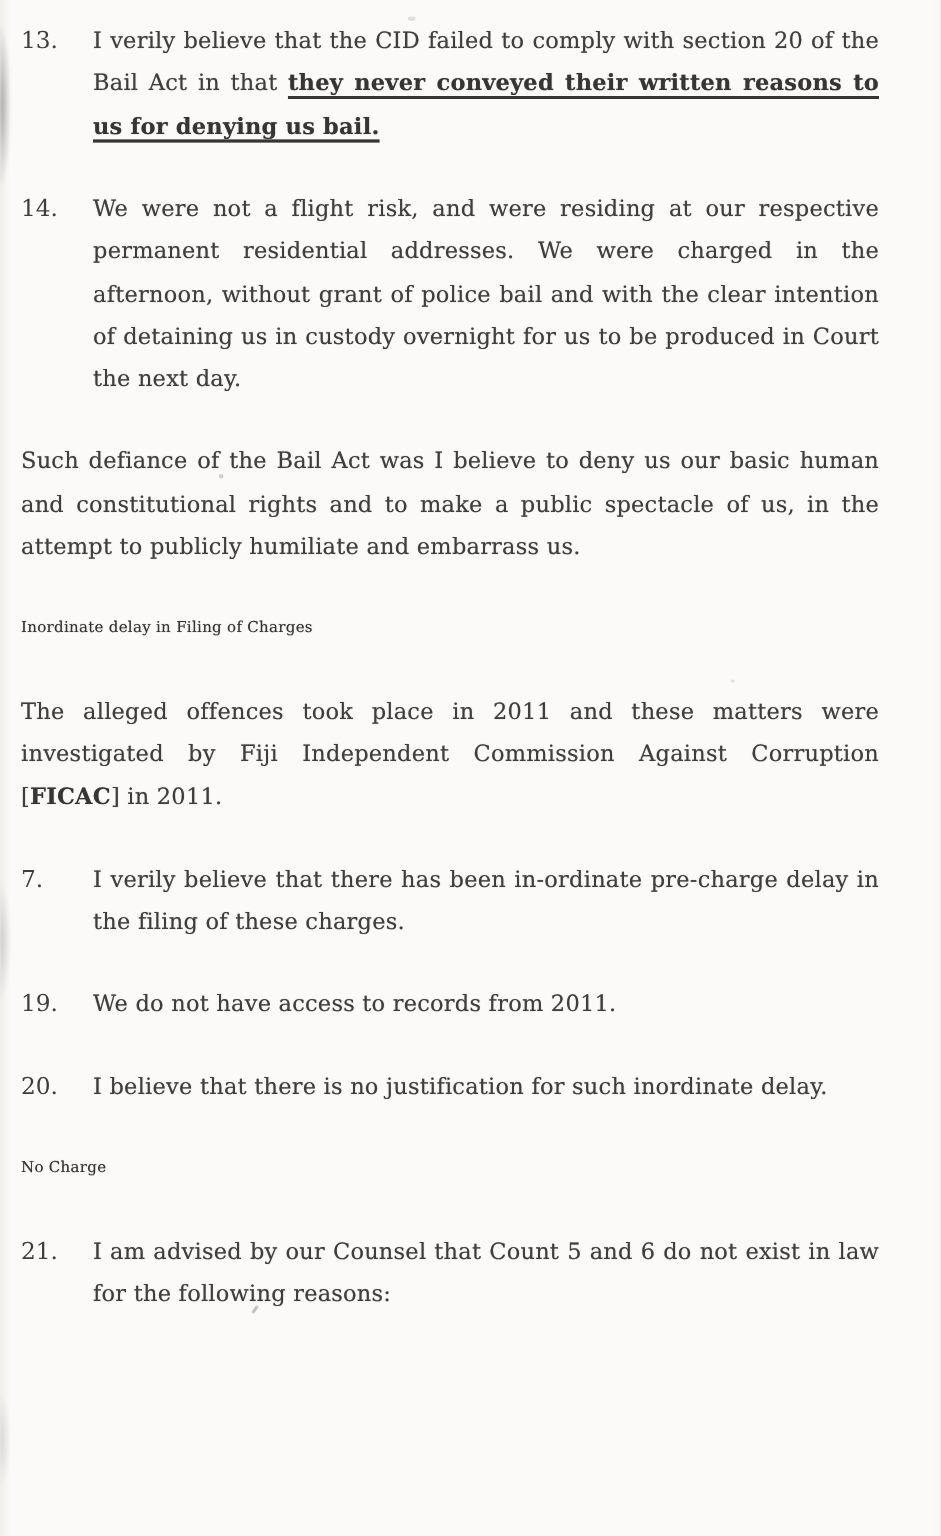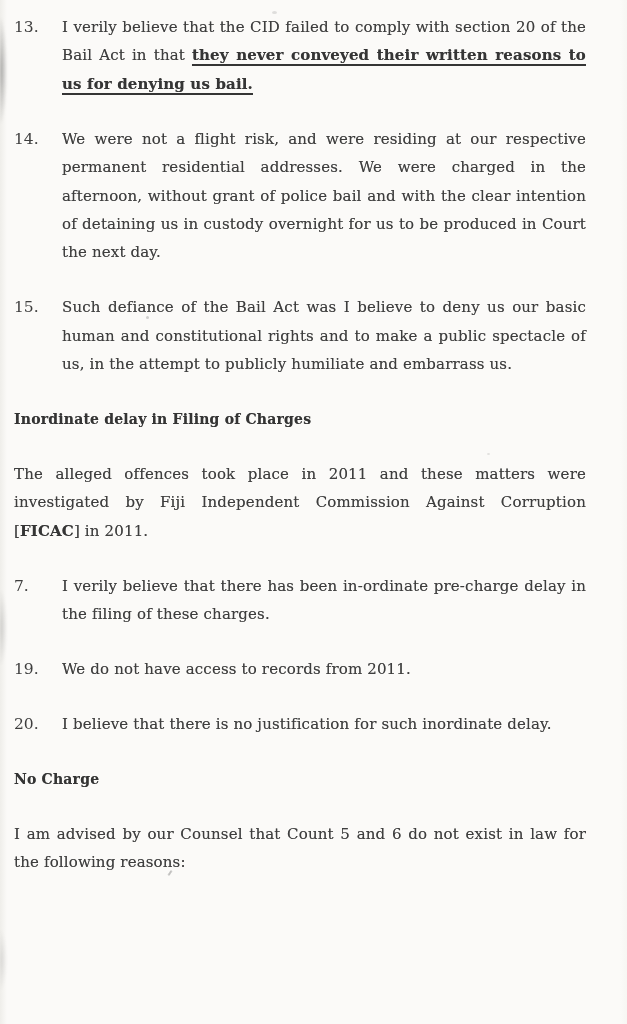--- a/index.html
+++ b/index.html
@@ -33,23 +33,23 @@
   }
   .para-body {
     flex: 1 1 auto;
     font-size: 15px;
     line-height: 28.4px;
     text-align: justify;
     letter-spacing: 0.15px;
     text-shadow: 0 0 0.6px rgba(62,62,62,0.55);
   }
   .block-heading {
-    font-size: 14px;
+    font-size: 10px;
     line-height: 28.4px;
-    font-weight: bold;
+    font-weight: normal;
     color: #343434;
     margin-bottom: 26.5px;
     letter-spacing: 0.2px;
     text-shadow: 0 0 0.6px rgba(52,52,52,0.55);
   }
   .seg-normal { font-weight: normal; }
   .seg-bold { font-weight: bold; color: #353535; }
   .seg-bold-underline {
     font-weight: bold;
     color: #353535;
@@ -95,37 +95,37 @@
 
   <div class="block-numbered">
         <span class="para-number">13.</span>
         <div class="para-body"><span class="seg-normal">I verily believe that the CID failed to comply with section 20 of the Bail Act in that </span><span class="seg-bold-underline">they never conveyed their written reasons to us for denying us bail.</span></div>
       </div>
       <div class="block-numbered">
         <span class="para-number">14.</span>
         <div class="para-body"><span class="seg-normal">We were not a flight risk, and were residing at our respective permanent residential addresses. We were charged in the afternoon, without grant of police bail and with the clear intention of detaining us in custody overnight for us to be produced in Court the next day.</span></div>
       </div>
       <div class="block-numbered">
-        <span class="para-number">15.</span>
         <div class="para-body"><span class="seg-normal">Such defiance of the Bail Act was I believe to deny us our basic human and constitutional rights and to make a public spectacle of us, in the attempt to publicly humiliate and embarrass us.</span></div>
       </div>
       <div class="block-heading">Inordinate delay in Filing of Charges</div>
       <div class="block-numbered">
         <div class="para-body"><span class="seg-normal">The alleged offences took place in 2011 and these matters were investigated by Fiji Independent Commission Against Corruption [</span><span class="seg-bold">FICAC</span><span class="seg-normal">] in 2011.</span></div>
       </div>
       <div class="block-numbered">
         <span class="para-number">7.</span>
         <div class="para-body"><span class="seg-normal">I verily believe that there has been in-ordinate pre-charge delay in the filing of these charges.</span></div>
       </div>
       <div class="block-numbered">
         <span class="para-number">19.</span>
         <div class="para-body"><span class="seg-normal">We do not have access to records from 2011.</span></div>
       </div>
       <div class="block-numbered">
         <span class="para-number">20.</span>
         <div class="para-body"><span class="seg-normal">I believe that there is no justification for such inordinate delay.</span></div>
       </div>
       <div class="block-heading">No Charge</div>
       <div class="block-numbered">
+        <span class="para-number">21.</span>
         <div class="para-body"><span class="seg-normal">I am advised by our Counsel that Count 5 and 6 do not exist in law for the following reasons:</span></div>
       </div>
     </div>
 </div>
 
 </body></html>

